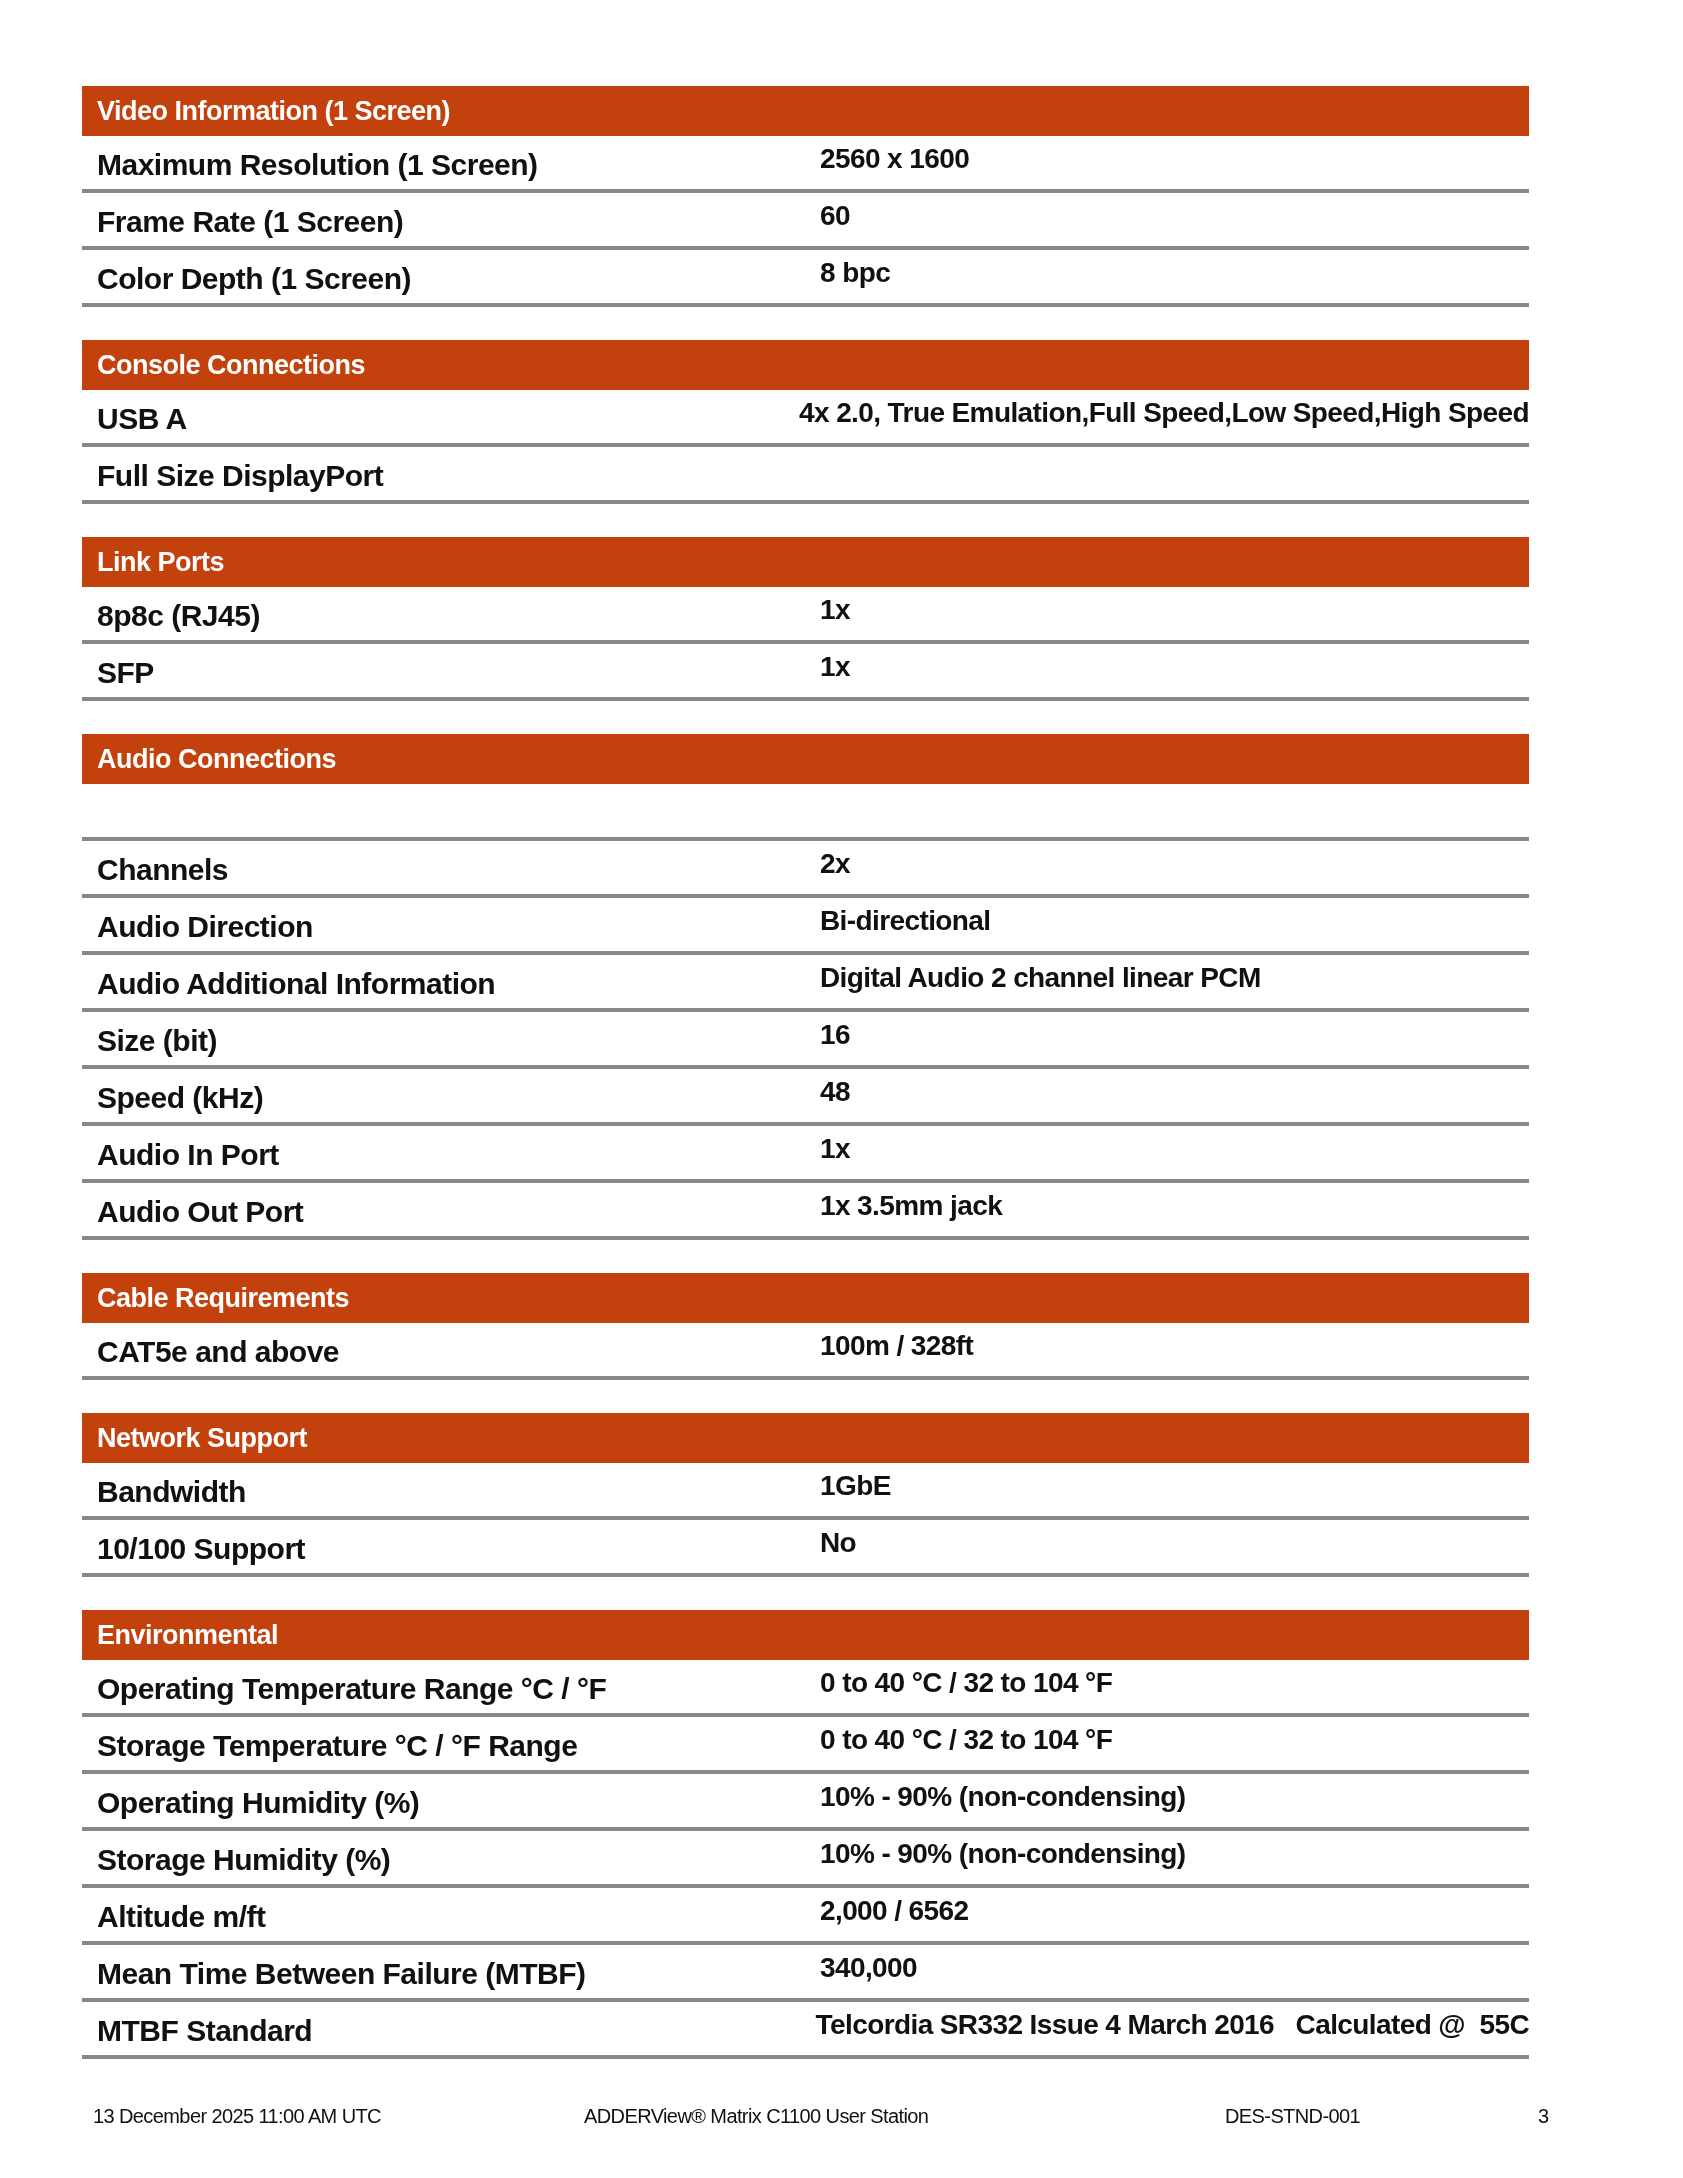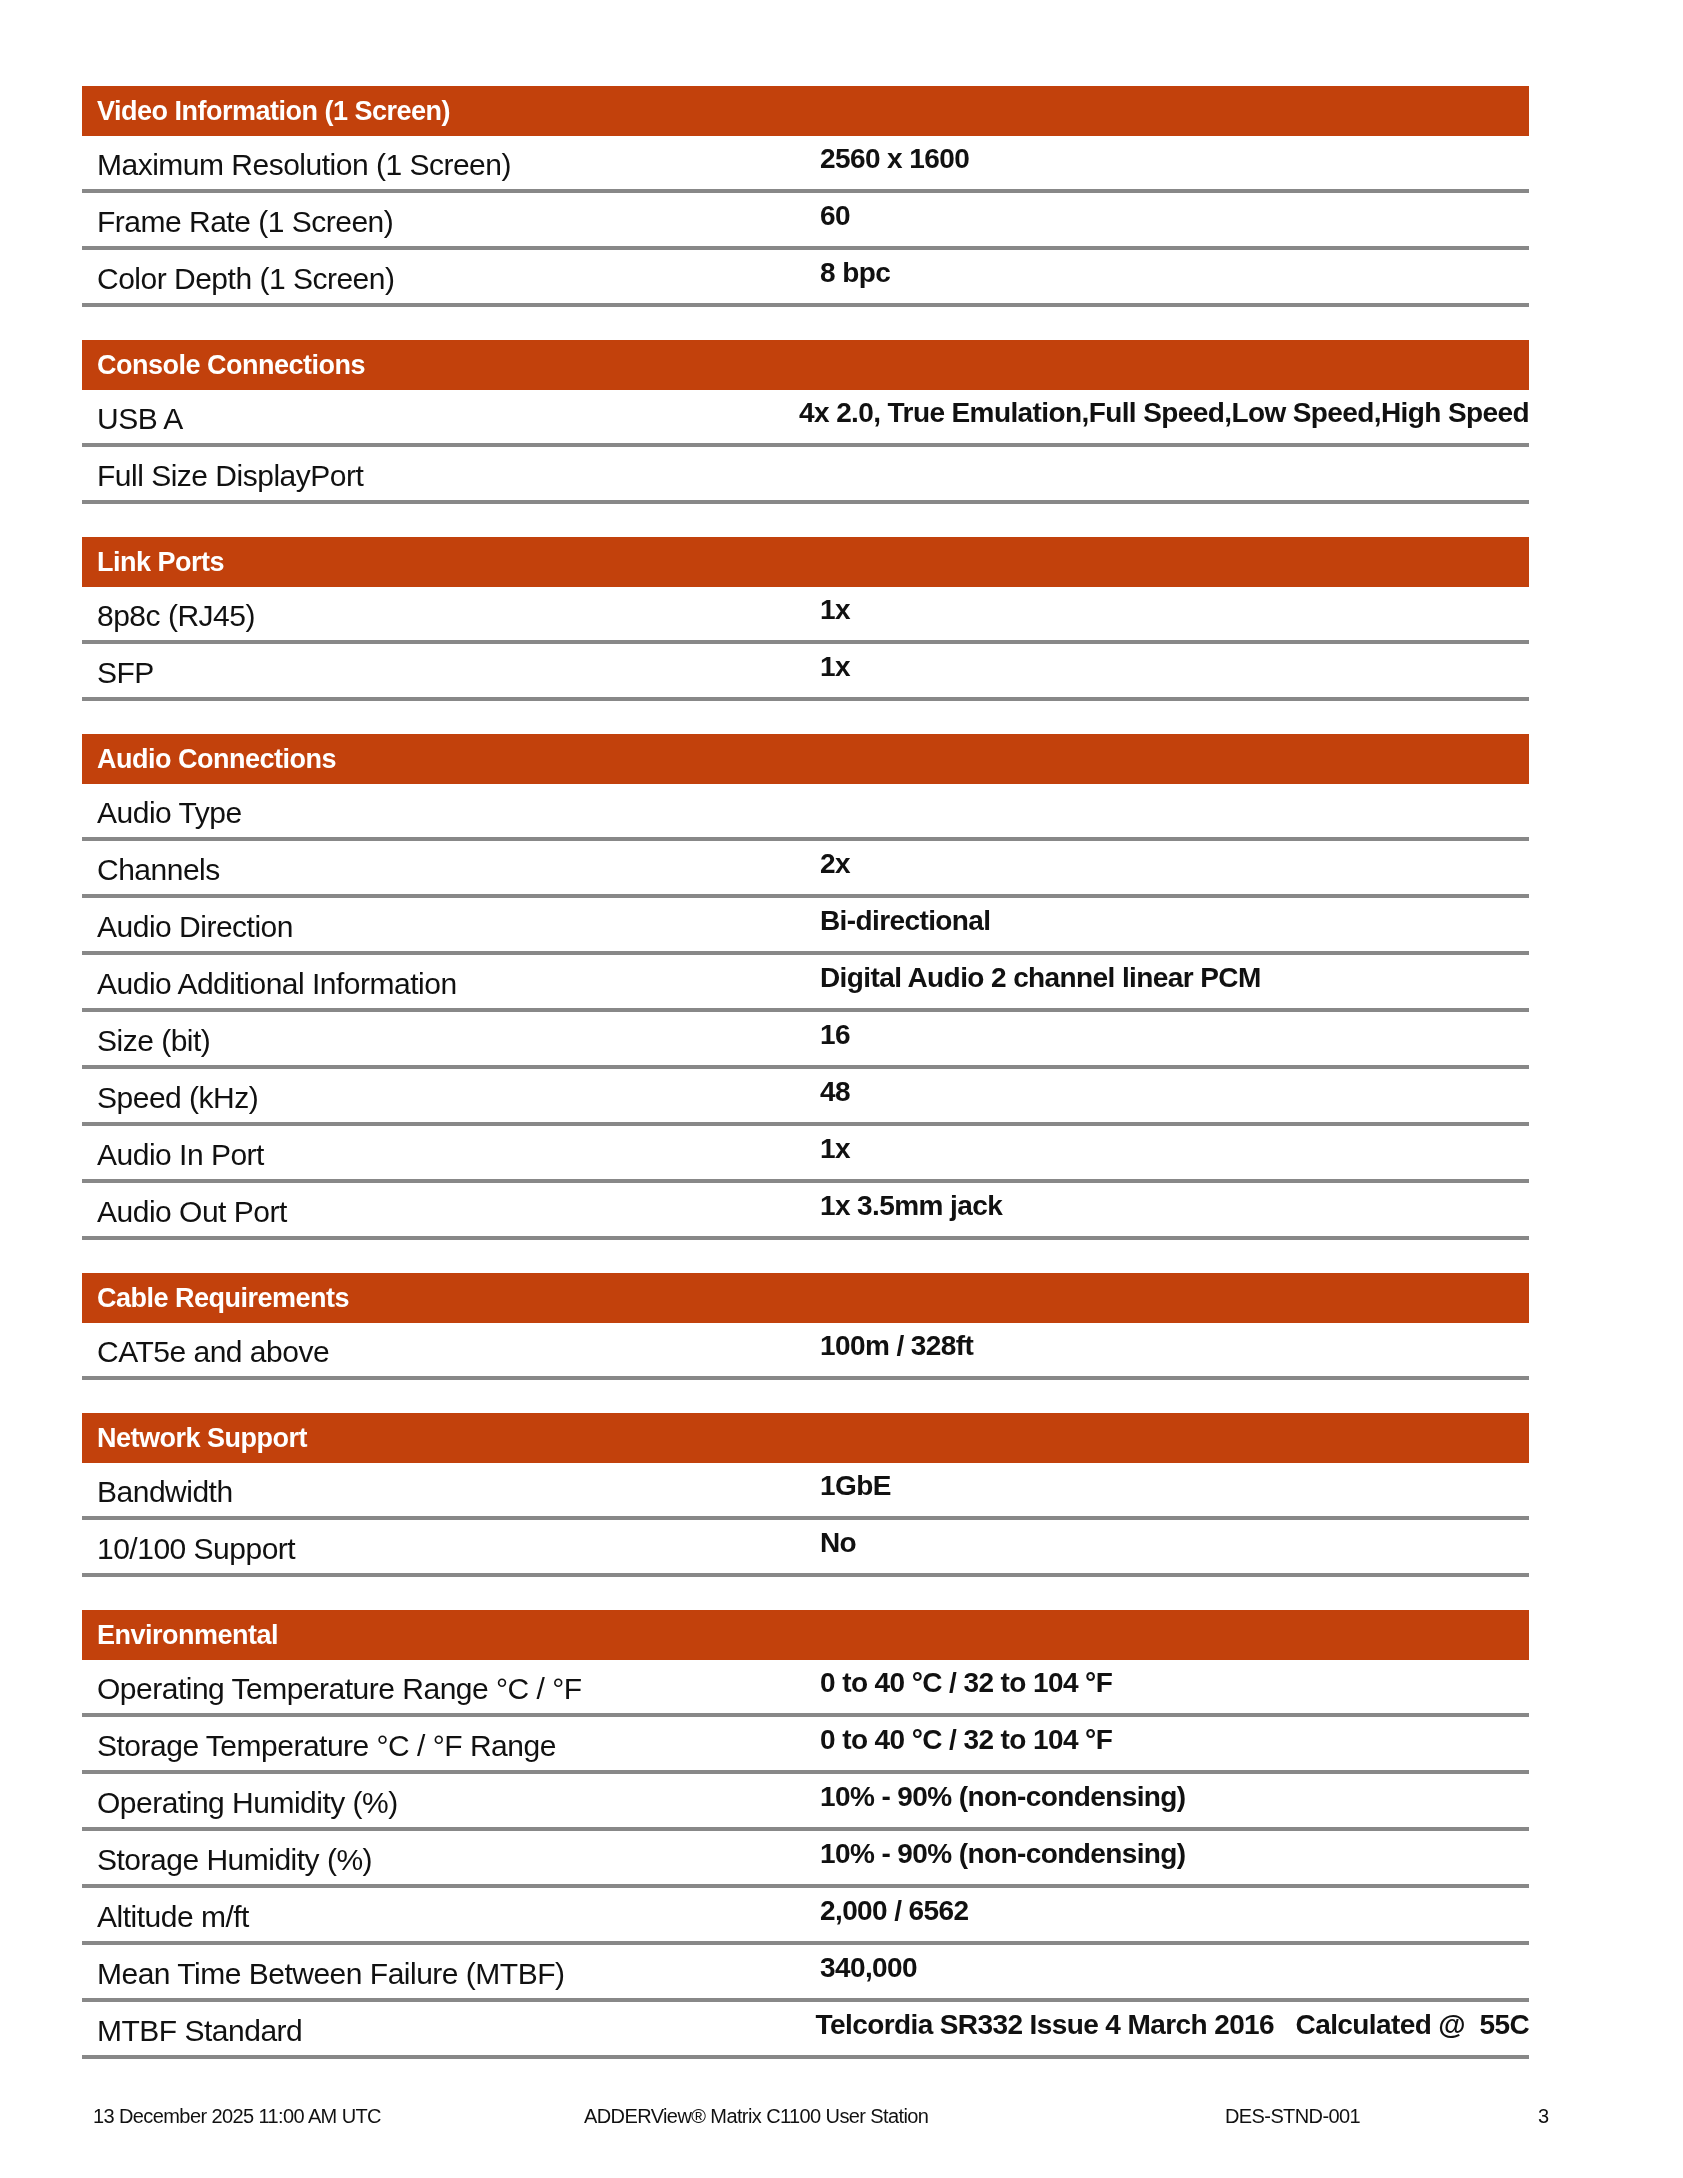--- a/index.html
+++ b/index.html
@@ -1,21 +1,21 @@
 <!DOCTYPE html>
 <html><head>
 <meta charset="utf-8">
 <style>
   html, body { margin:0; padding:0; background:#fff; }
   body { width:1683px; height:2178px; position:relative; font-family:"Liberation Sans", sans-serif; color:#111; }
   .page { position:absolute; left:82px; top:86px; width:1447px; }
   .section { margin-bottom:33px; }
   .sec-head { background:#c2410c; color:#fff; height:50px; line-height:51px; padding-left:15px; font-size:27px; font-weight:bold; letter-spacing:-0.5px; }
   .row { display:flex; height:53px; border-bottom:4px solid #888; align-items:center; }
-  .row .label { width:723px; padding-left:15px; font-size:30px; font-weight:normal; letter-spacing:-0.5px; padding-top:4px; }
+  .row .label { width:723px; padding-left:15px; font-size:30px; font-weight:bold; letter-spacing:-0.5px; padding-top:4px; }
   .row .value { flex:1; font-size:28px; letter-spacing:-0.6px; margin-top:-8px; white-space:nowrap;font-weight:bold; }
   .footer { position:absolute; top:2105px; left:0; width:1683px; height:30px; font-size:20px; letter-spacing:-0.6px; color:#111; }
   .footer span { position:absolute; }
 </style>
 </head>
 <body>
 
 <div class="page">
   <div class="section">
     <div class="sec-head">Video Information (1 Screen)</div>
@@ -53,21 +53,20 @@
       </div>
     <div class="row">
         <div class="label">SFP</div>
         <div class="value">1x</div>
       </div>
   </div>
 
   <div class="section">
     <div class="sec-head">Audio Connections</div>
     <div class="row">
-        <div class="label">Audio Type</div>
       </div>
     <div class="row">
         <div class="label">Channels</div>
         <div class="value">2x</div>
       </div>
     <div class="row">
         <div class="label">Audio Direction</div>
         <div class="value">Bi-directional</div>
       </div>
     <div class="row">

